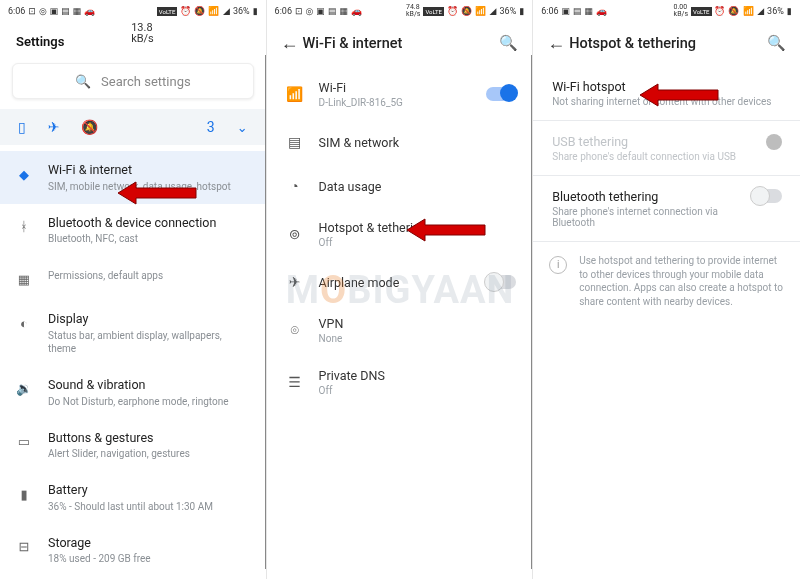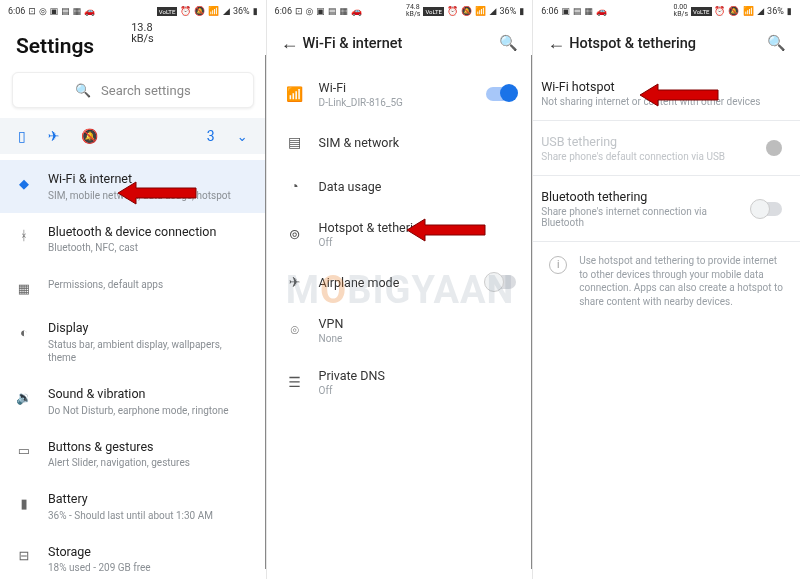--- a/index.html
+++ b/index.html
@@ -5,21 +5,21 @@
   * { box-sizing: border-box; margin: 0; padding: 0; font-family: Roboto, -apple-system, "Segoe UI", Arial, sans-serif; }
   body { width: 800px; height: 579px; background: #fff; position: relative; overflow: hidden; }
   .panes { display: flex; width: 100%; height: 100%; }
   .pane { width: 266.6px; height: 100%; border-right: 1px solid #e5e5e5; position: relative; overflow: hidden; }
   .pane:last-child { border-right: none; }
   .divider { position:absolute; top:55px; bottom:10px; right:0; width:1px; background:#888; }
   .status-bar { display:flex; justify-content:space-between; align-items:center; height:20px; padding:2px 8px 0 8px; font-size:9px; color:#333; }
   .status-left, .status-right { display:flex; gap:3px; align-items:center; }
   .si { display:inline-block; }
   
-  .settings-title { font-size:21px; font-weight:600; padding:14px 16px 10px 16px; color:#111; }
+  .settings-title { font-size:13px; font-weight:600; padding:14px 16px 10px 16px; color:#111; }
   .search-box { margin:4px 12px 10px 12px; background:#fff; border:1px solid #eee; border-radius:6px; box-shadow:0 1px 3px rgba(0,0,0,.08); height:36px; display:flex; align-items:center; justify-content:center; gap:10px; color:#888; font-size:13px; }
   .quickrow { background:#f2f5f8; margin:0 0 6px 0; padding:10px 18px; display:flex; align-items:center; gap:22px; color:#1a73e8; font-size:14px; }
   .quickrow .spacer { flex:1; }
   .chev { color:#1a73e8; font-size:13px; }
   .setlist { }
   .setitem { display:flex; align-items:flex-start; gap:14px; padding:11px 16px 11px 14px; }
   .setitem.selected { background:#eaf1fb; }
   .seticon { width:20px; height:20px; display:flex; align-items:center; justify-content:center; font-size:13px; color:#1a73e8; margin-top:2px; }
   .seticon.gray { color:#666; }
   .settexts { flex:1; min-width:0; }
@@ -34,21 +34,21 @@
   .netitem { display:flex; align-items:center; gap:14px; padding:12px 16px 12px 18px; }
   .neticon { width:20px; height:20px; display:flex; align-items:center; justify-content:center; color:#555; font-size:14px; }
   .nettexts { flex:1; }
   .nettitle { font-size:12.5px; color:#333; }
   .netsub { font-size:10px; color:#9aa0a6; margin-top:2px; }
   .toggle { width:30px; height:14px; border-radius:8px; background:#a7c7f9; position:relative; }
   .toggle.on::after { content:""; position:absolute; right:-2px; top:-3px; width:18px; height:18px; border-radius:50%; background:#1a73e8; }
   .toggle.off { background:#dadce0; }
   .toggle.off::after { content:""; position:absolute; left:-2px; top:-3px; width:18px; height:18px; border-radius:50%; background:#f1f3f4; border:1px solid #ccc; }
   .graycircle { width:16px; height:16px; border-radius:50%; background:#bdbdbd; }
-  .p3-item { padding:11px 18px 11px 8px; display:flex; align-items:center; gap:12px; }
+  .p3-item { padding:11px 18px 11px 19px; display:flex; gap:12px; }
   .p3-item .nettexts { flex:1; }
   .p3-title { font-size:12.5px; color:#222; }
   .p3-sub { font-size:10px; color:#9aa0a6; margin-top:2px; }
   .p3-item.disabled .p3-title, .p3-item.disabled .p3-sub { color:#c0c4c8; }
   .infobox { display:flex; gap:12px; padding:10px 16px 0 16px; color:#9aa0a6; font-size:10px; line-height:1.35; }
   .infoicon { width:18px; height:18px; border:1.5px solid #bbb; border-radius:50%; display:flex; align-items:center; justify-content:center; font-size:10px; color:#999; flex:0 0 auto; margin-top:2px; }
   .sep { height:1px; background:#e8eaed; margin:2px 0 2px 0; }
   
   .arrow { position:absolute; pointer-events:none; }
   .watermark { position:absolute; left:50%; top:50%; transform:translate(-50%,-50%); font-size:38px; font-weight:700; letter-spacing:1px; color:rgba(120,140,155,0.18); font-family:Arial,sans-serif; white-space:nowrap; }

